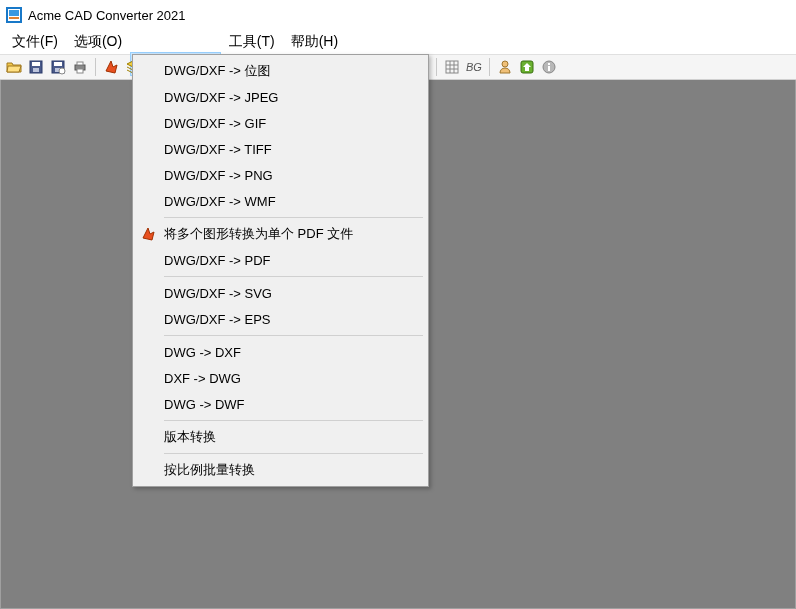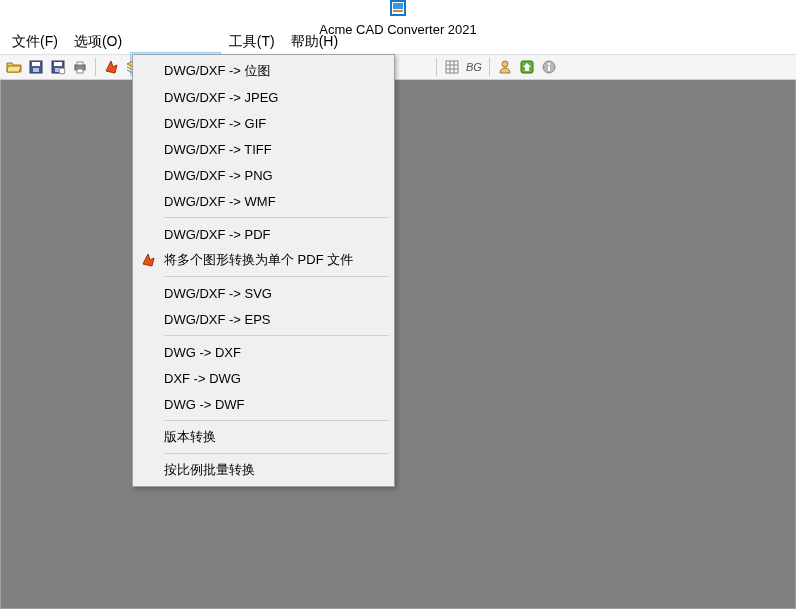--- a/index.html
+++ b/index.html
@@ -12,21 +12,20 @@
       overflow: hidden;
       position: relative;
     }
     .titlebar {
       height: 30px;
       background: #fff;
       display: flex;
       align-items: center;
       padding: 0 6px;
       gap: 6px;
-      flex-direction: column;
     }
     .titlebar .app-icon {
       width: 16px;
       height: 16px;
       display: inline-flex;
       align-items: center;
       justify-content: center;
     }
     .titlebar .title {
       font-size: 13px;
@@ -87,21 +86,21 @@
       right: 0;
       bottom: 0;
       background: #808080;
       border: 1px solid #a0a0a0;
       border-top: none;
     }
     .dropdown {
       position: absolute;
       top: 54px;
       left: 132px;
-      width: 263px;
+      width: 297px;
       background: #f0f0f0;
       border: 1px solid #a0a0a0;
       box-shadow: 2px 2px 4px rgba(0,0,0,0.25);
       padding: 3px 3px;
     }
     .dropdown .dd-item {
       height: 26px;
       display: flex;
       align-items: center;
       padding-left: 28px;
@@ -245,31 +244,31 @@
   <div class="dd-item">
       <span>DWG/DXF -&gt; TIFF</span>
     </div>
   <div class="dd-item">
       <span>DWG/DXF -&gt; PNG</span>
     </div>
   <div class="dd-item">
       <span>DWG/DXF -&gt; WMF</span>
     </div>
   <div class="dd-sep"></div>
-  <div class="dd-item">
-      <span>DWG/DXF -&gt; PDF</span>
-    </div>
   <div class="dd-item">
     <span class="dd-icon">
       <svg width="16" height="16" viewBox="0 0 16 16">
           <path d="M3 12 L8 2 L10 8 L14 6 L12 14z" fill="#e85020" stroke="#a03000"></path>
         </svg>
     </span>
     <span>将多个图形转换为单个 PDF 文件</span>
   </div>
+  <div class="dd-item">
+      <span>DWG/DXF -&gt; PDF</span>
+    </div>
   <div class="dd-sep"></div>
   <div class="dd-item">
       <span>DWG/DXF -&gt; SVG</span>
     </div>
   <div class="dd-item">
       <span>DWG/DXF -&gt; EPS</span>
     </div>
   <div class="dd-sep"></div>
   <div class="dd-item">
       <span>DWG -&gt; DXF</span>

